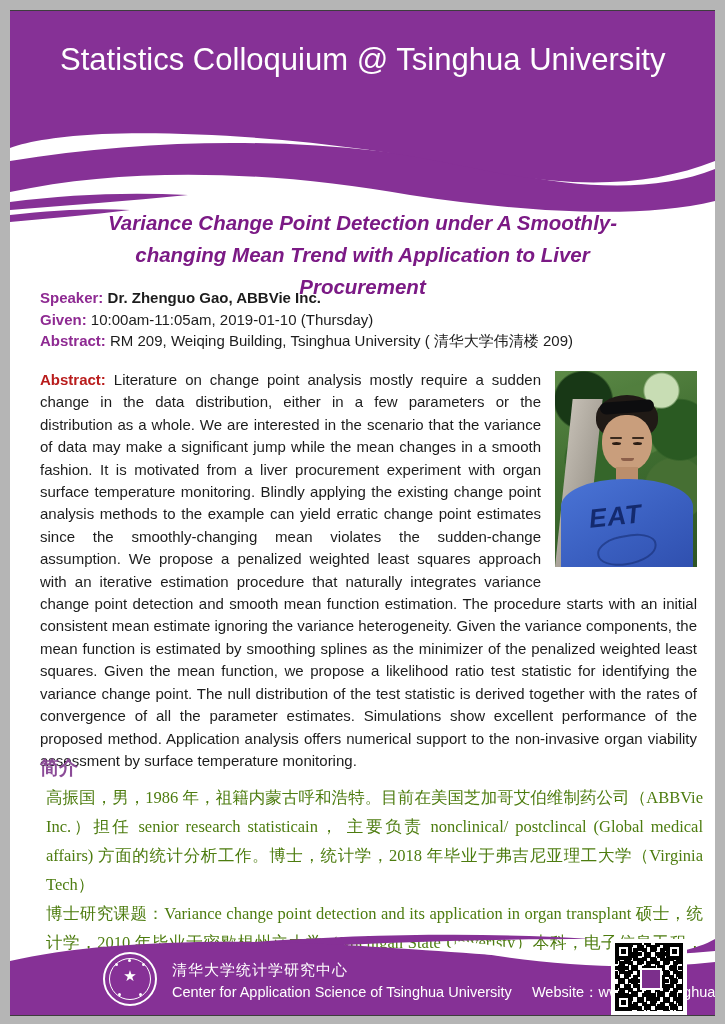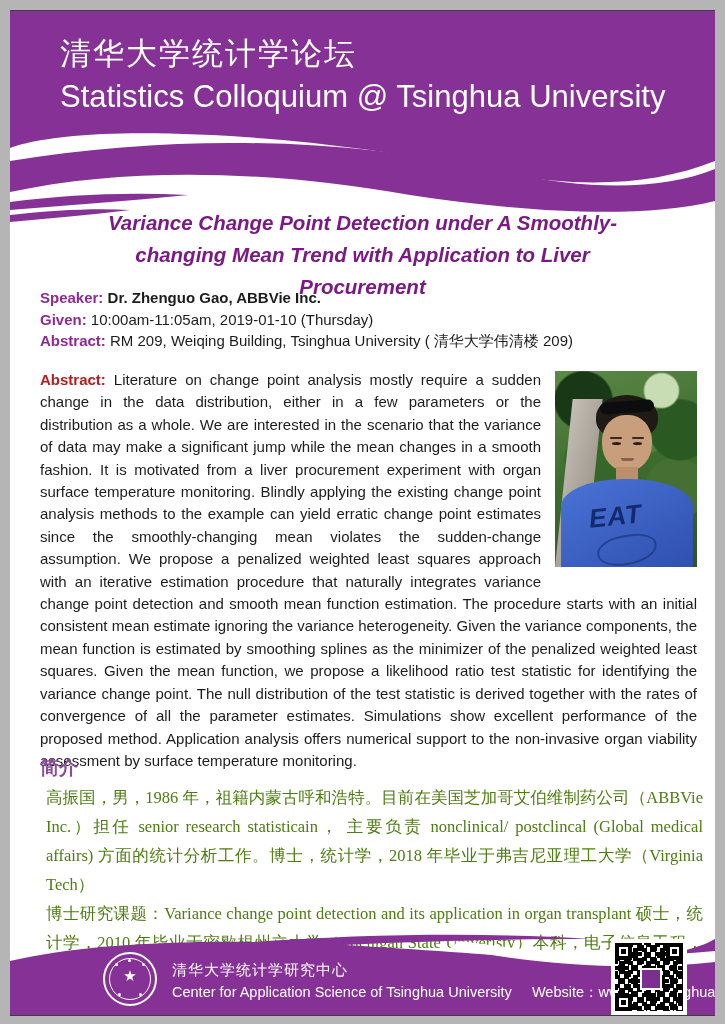--- a/index.html
+++ b/index.html
@@ -101,21 +101,20 @@
 
     <path fill="#863196" d="M0 150 C170 122 340 128 480 158 C565 178 645 182 705 158 L705 190 C630 208 520 202 400 184 C265 160 120 155 0 181 Z"></path>
 
     <path fill="#863196" d="M0 0 L705 0 L705 150 C640 176 560 178 468 158 C348 132 200 119 92 123 C52 125 18 130 0 137 Z"></path>
 
     <path fill="#863196" d="M0 191 C60 183 120 181 178 184 C118 190 58 194 0 199 Z"></path>
     <path fill="#863196" d="M0 204 C45 199 85 197 120 199 C80 204 40 207 0 211 Z"></path>
   </svg>
 
   <div class="header-text">
-    <div class="header-cn">清华大学统计学论坛</div>
     <div class="header-en">Statistics Colloquium @ Tsinghua University</div>
   </div>
 
   <div class="talk-title">
     <div class="talk-title-inner">Variance Change Point Detection under A Smoothly-changing Mean Trend with Application to Liver Procurement</div>
   </div>
 
   <div class="details">
     <div class="row row-speaker">
       <span class="lbl">Speaker:</span>

